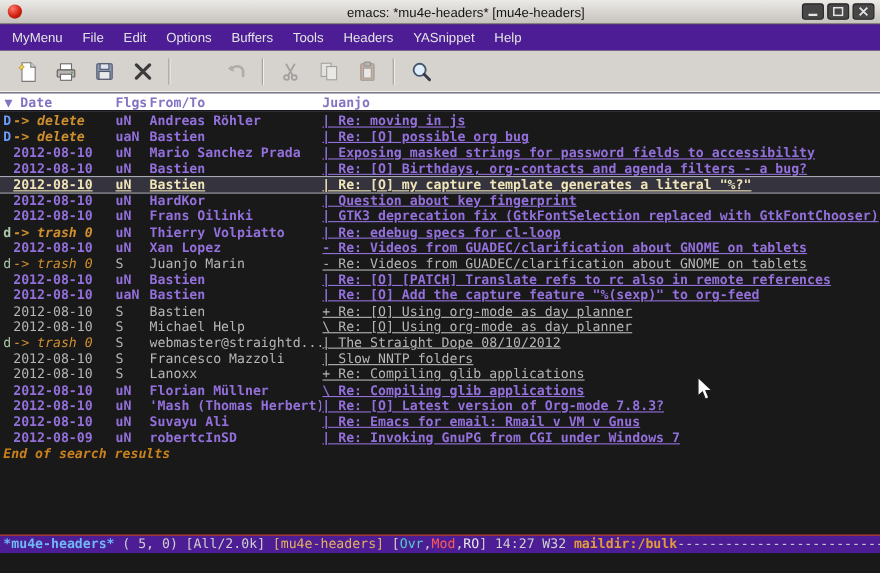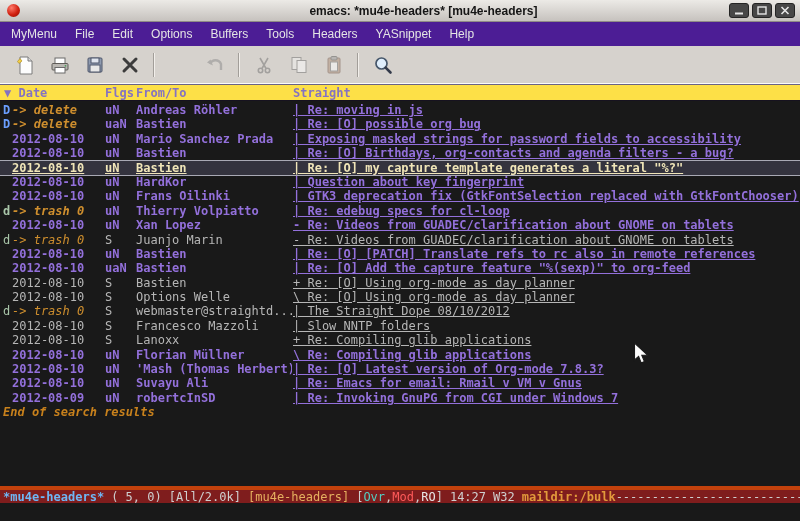--- a/index.html
+++ b/index.html
@@ -5,42 +5,42 @@
   * { box-sizing: border-box; margin: 0; padding: 0; }
   html, body { width: 800px; height: 521px; overflow: hidden; }
   body { position: relative; background: #191919; font-family: "Liberation Sans", sans-serif; user-select: none; }
 
   .window { position: absolute; inset: 0; display: flex; flex-direction: column; }
 
   
   .titlebar { flex: none; height: 22px; background: linear-gradient(#eceae6, #c6c2be); border-bottom: 1px solid #8f8b86; position: relative; display: flex; align-items: center; }
   .app-icon { position: absolute; left: 7px; top: 4px; width: 13px; height: 13px; border-radius: 50%;
               background: radial-gradient(circle at 35% 30%, #ff7a6a 0%, #d02010 55%, #8c0d00 100%); }
-  .title-text { width: 100%; text-align: center; font-size: 12px; font-weight: bold; color: #151515; margin-left: 47px; }
+  .title-text { width: 100%; text-align: center; font-size: 12px; font-weight: normal; color: #151515; margin-left: 47px; }
   .win-buttons { position: absolute; right: 5px; top: 3px; display: flex; gap: 3px; }
   .win-btn { width: 20px; height: 15px; background: #474747; border: 1px solid #242424; border-radius: 3px;
              display: flex; align-items: center; justify-content: center; }
   .win-btn svg { display: block; }
 
   
   .menubar { flex: none; height: 24px; background: #4c1d95; display: flex; align-items: center; padding-left: 2px; }
   .menu-item { color: #e4e4e4; font-size: 12px; padding: 3px 9px; cursor: default; }
 
   
   .toolbar { flex: none; height: 38px; background: #d6d2cd; border-bottom: 1px solid #fbfbfb; display: flex; align-items: center; padding-left: 10px; }
   .tool { width: 30px; height: 30px; border: 0; background: transparent; display: flex; align-items: center; justify-content: center; margin-right: 5px; }
   .tool.dim { opacity: .5; }
   .tb-sep { width: 2px; height: 24px; border-left: 1px solid #a29e99; border-right: 1px solid #f2efeb; margin: 0 9px 0 3px; }
   .tb-gap { width: 36px; }
 
   
   .frame { flex: 1; background: #191919; overflow: hidden; display: flex; flex-direction: column;
            font-family: "DejaVu Sans Mono", monospace; font-size: 12px; }
   .header-line { flex: none; height: 17px; line-height: 15px; position: relative;
-                 background: #fde047; border-top: 1px solid #6a6384; border-bottom: 1px solid #16121f;
+                 background: #ffffff; border-top: 1px solid #6a6384; border-bottom: 1px solid #16121f;
                  color: #8472c2; font-weight: bold; }
   .header-line span { position: absolute; top: 1px; }
   .hl-date { left: 4px; }
   .hl-flags { left: 105px; }
   .hl-from { left: 136px; }
   .hl-subject { left: 293px; }
 
   .msg-list { flex: none; padding-top: 2px; }
   .row { position: relative; height: 14.4px; line-height: 14.4px; white-space: pre; }
   .row > span { position: absolute; top: 0; }
@@ -55,21 +55,21 @@
   .state-current { color: #f0e5b8; font-weight: bold; background: #34333e; outline: 1px solid #a9a9b4; }
   .state-current > span { text-decoration: underline; }
   .mark-delete .c-date, .mark-trash .c-date { color: #cf8f2e; font-style: italic; }
   .mark-delete .c-marker { color: #6b9fff; }
   .mark-trash .c-marker { color: #a9c6a9; }
 
   .end-line { flex: none; height: 14.4px; line-height: 14.4px; padding-left: 3px;
               color: #c8811c; font-style: italic; font-weight: bold; }
 
   
-  .modeline { flex: none; height: 17px; background: #7f1d1d; border-top: 4px solid #c2410c;
+  .modeline { flex: none; height: 17px; background: #4c1d95; border-top: 1px solid #c2410c;
               color: #cfcfcf; font-family: "DejaVu Sans Mono", monospace; font-size: 12px;
               line-height: 15px; padding-left: 3px; display: flex; white-space: pre; overflow: hidden; }
   .sp { margin-right: 7px; }
   .ml-buffer { color: #6fb7f5; font-weight: bold; }
   .ml-mode { color: #e5b05f; }
   .ml-ovr { color: #53cfc3; }
   .ml-mod { color: #ff5a5a; font-weight: normal; }
   .ml-ro { color: #e8e8e8; }
   .ml-maildir { color: #e29a3b; font-weight: bold; }
 
@@ -181,21 +181,21 @@
         <line x1="12.6" y1="12.6" x2="17.5" y2="17.5" stroke="#333a4a" stroke-width="2.6" stroke-linecap="round"></line>
       </svg>
     </button>
   </div>
 
   <div class="frame">
     <div class="header-line">
       <span class="hl-date">▼ Date</span>
       <span class="hl-flags">Flgs</span>
       <span class="hl-from">From/To</span>
-      <span class="hl-subject">Straight</span>
+      <span class="hl-subject">Juanjo</span>
     </div>
     <div class="msg-list">
         <div class="row state-unread mark-delete">
     <span class="c-marker">D</span>
     <span class="c-date">-&gt; delete</span>
     <span class="c-flags">uN</span>
     <span class="c-from">Andreas Röhler</span>
     <span class="c-subject">| Re: moving in js</span>
   </div>
         <div class="row state-unread mark-delete">
@@ -279,21 +279,21 @@
     <span class="c-marker"></span>
     <span class="c-date">2012-08-10</span>
     <span class="c-flags">S</span>
     <span class="c-from">Bastien</span>
     <span class="c-subject">+ Re: [O] Using org-mode as day planner</span>
   </div>
         <div class="row state-read">
     <span class="c-marker"></span>
     <span class="c-date">2012-08-10</span>
     <span class="c-flags">S</span>
-    <span class="c-from">Options Welle</span>
+    <span class="c-from">Michael Help</span>
     <span class="c-subject">\ Re: [O] Using org-mode as day planner</span>
   </div>
         <div class="row state-read mark-trash">
     <span class="c-marker">d</span>
     <span class="c-date">-&gt; trash 0</span>
     <span class="c-flags">S</span>
     <span class="c-from">webmaster@straightd...</span>
     <span class="c-subject">| The Straight Dope 08/10/2012</span>
   </div>
         <div class="row state-read">

